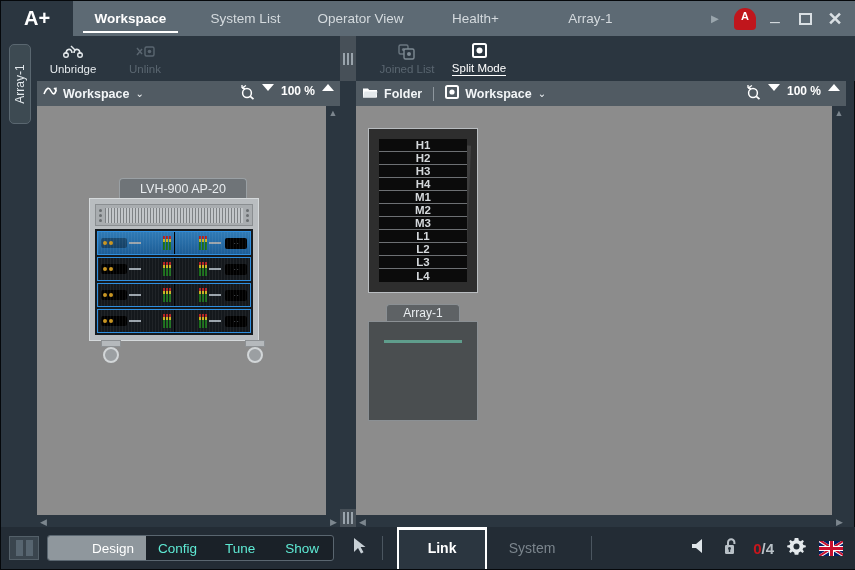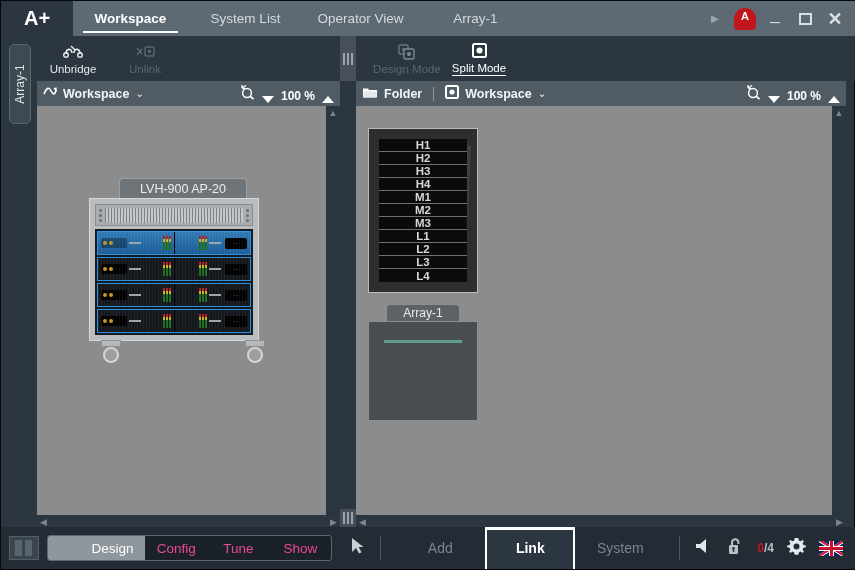--- a/index.html
+++ b/index.html
@@ -103,21 +103,21 @@
   
   .panel { position: absolute; top: 80px; }
   .panel-head {
     height: 25px; background: #515b63;
     display: flex; align-items: center;
     padding: 0 6px;
     color: #f2f5f7;
     font-size: 12.5px; font-weight: bold;
   }
   .ph-left { display: flex; align-items: center; gap: 6px; flex: 1; }
-  .ph-right { display: flex; align-items: flex-end; gap: 7px; }
+  .ph-right { display: flex; align-items: flex-start; gap: 7px; }
   .chev { font-size: 10px; font-weight: normal; }
   .zoom-pct { font-size: 12px; color: #fff; font-weight: bold; }
   .tri-down { width:0;height:0;border-left:6px solid transparent;border-right:6px solid transparent;border-top:7px solid #ffffff; }
   .tri-up { width:0;height:0;border-left:6px solid transparent;border-right:6px solid transparent;border-bottom:7px solid #ffffff; }
   .vdiv { width: 1px; height: 14px; background: #8e979e; margin: 0 5px; }
 
   .panel-body { background: #8c8c8c; position: relative; overflow: hidden; }
 
   
   .vscroll {
@@ -241,21 +241,21 @@
   }
   .bb-grip i { width: 7px; height: 16px; background: #576570; display:block; }
   .segbar {
     display: flex; margin-left: 8px; height: 26px;
     border: 1px solid #5a6670; border-radius: 3px; overflow: hidden;
     background: #1a2128;
   }
   .seg {
     min-width: 62px; padding: 0 12px; height: 24px;
     display: flex; align-items: center; justify-content: center;
-    color: #ec4899; font-size: 13.5px;
+    color: #5eead4; font-size: 13.5px;
   }
   .seg.active { background: #8f979d; color: #ffffff; padding-left: 44px; }
   .cursor-ico { margin-left: 18px; color: #c8d0d6; }
   .sep { width: 1px; height: 24px; background: #4b5660; margin: 0 14px; }
   .mode-btn {
     min-width: 90px; height: 42px;
     display: flex; align-items: center; justify-content: center;
     color: #7b858d; font-size: 14px;
     position: relative;
   }
@@ -263,21 +263,21 @@
     color: #ffffff; font-weight: bold;
     background: #2b3640;
     border-left: 2px solid #ffffff; border-right: 2px solid #ffffff;
   }
   .mode-btn.active::before {
     content: ""; position: absolute; left: -2px; right: -2px; top: 0; height: 3px;
     background: #ffffff;
   }
   .status-grp { margin-left: auto; display: flex; align-items: center; gap: 13px; padding-right: 13px; }
   .spk-ico { color: #dfe5e9; }
-  .count { font-size: 12px; font-weight: bold; }
+  .count { font-size: 15px; font-weight: bold; }
   .count .num { color: #c8161c; }
   .count .den { color: #b9c1c7; }
   .flag { width: 24px; height: 15px; position: relative; overflow: hidden; background: #012169; }
   .flag .d1, .flag .d2 { position:absolute; left:-4px; top:6px; width:34px; height:3px; background:#fff; }
   .flag .d1 { transform: rotate(32deg); } .flag .d2 { transform: rotate(-32deg); }
   .flag .d1r, .flag .d2r { position:absolute; left:-4px; top:6.5px; width:34px; height:1.6px; background:#C8102E; }
   .flag .d1r { transform: rotate(32deg); } .flag .d2r { transform: rotate(-32deg); }
   .flag .cv { position:absolute; left:0; top:5px; width:24px; height:5px; background:#fff; }
   .flag .ch { position:absolute; left:9.5px; top:0; width:5px; height:15px; background:#fff; }
   .flag .cv2 { position:absolute; left:0; top:6px; width:24px; height:3px; background:#C8102E; }
@@ -318,20 +318,23 @@
       <div class="tab active">
           <span>Workspace</span>
         </div>
       <div class="tab">
           <span>System List</span>
         </div>
       <div class="tab">
           <span>Operator View</span>
         </div>
       <div class="tab">
+          <span>Health+</span>
+        </div>
+      <div class="tab">
           <span>Array-1</span>
         </div>
     </div>
     <div class="winctl">
       <div class="winbtn">
         <span class="play-ico">►</span>
       </div>
       <div class="winbtn">
         <div class="a-badge">
           <div class="dome"></div>
@@ -380,21 +383,21 @@
     <div class="tool-group" style="left:370px;">
       <div class="tool-item disabled">
         <span class="tool-ico">
           <svg width="22" height="18" viewBox="0 0 22 18">
             <rect x="3" y="2" width="9" height="9" rx="1.5" stroke="#6b7780" stroke-width="1.4" fill="none"></rect>
             <circle cx="7.5" cy="6.5" r="1.6" fill="#6b7780"></circle>
             <rect x="8" y="6" width="10" height="10" rx="1.5" stroke="#7e8a93" stroke-width="1.4" fill="#2b3640"></rect>
             <circle cx="13" cy="11" r="2" fill="#7e8a93"></circle>
           </svg>
         </span>
-        <span class="tlabel">Design Mode</span>
+        <span class="tlabel">Joined List</span>
       </div>
       <div class="tool-item active">
         <span class="tool-ico">
           <svg width="22" height="18" viewBox="0 0 22 18">
             <rect x="5" y="2" width="13" height="13" rx="1.5" stroke="#ffffff" stroke-width="2" fill="none"></rect>
             <circle cx="11.5" cy="8.5" r="3" fill="#ffffff"></circle>
           </svg>
         </span>
         <span class="tlabel">Split Mode</span>
       </div>
@@ -687,23 +690,20 @@
         </div>
     </div>
 
     <span class="cursor-ico">
       <svg width="16" height="18" viewBox="0 0 16 18">
         <path d="M2 1 L2 15 L6 11 L9 16.5 L11.5 15.2 L8.6 10 L13.5 10 Z" fill="#c8d0d6"></path>
       </svg>
     </span>
     <span class="sep"></span>
 
-    <div class="mode-btn">
-        <span>Add</span>
-      </div>
     <div class="mode-btn active">
         <span>Link</span>
       </div>
     <div class="mode-btn">
         <span>System</span>
       </div>
     <span class="sep"></span>
 
     <div class="status-grp">
       <span class="spk-ico">

